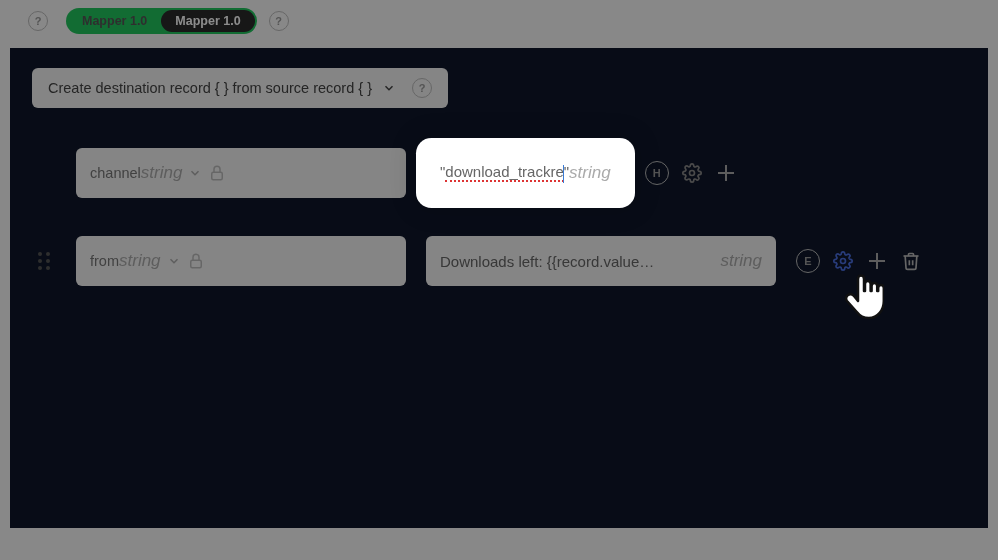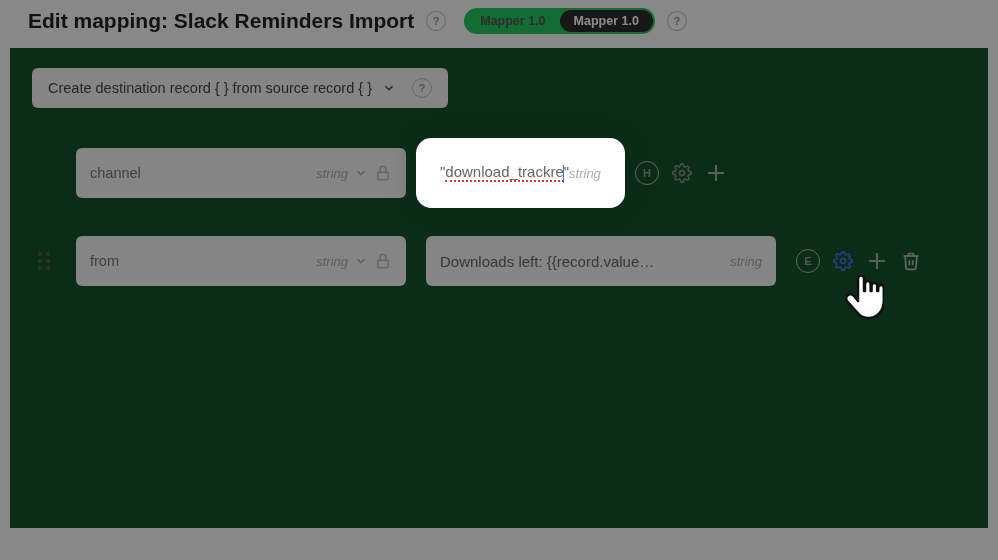--- a/index.html
+++ b/index.html
@@ -33,21 +33,21 @@
   .mapper-btn.active { background: #2a2a2a; color: #fff; }
 
   .help-circle {
     width: 20px; height: 20px; border-radius: 50%;
     border: 1.5px solid #bbb; color: #999;
     display: inline-flex; align-items: center; justify-content: center;
     font-size: 11px; font-weight: 600;
   }
 
   .content-area {
-    background: #14532d; margin: 0 10px; padding: 20px 22px;
+    background: #0f172a; margin: 0 10px; padding: 20px 22px;
     min-height: 480px;
   }
 
   .dest-bar {
     display: inline-flex; align-items: center; gap: 10px;
     background: #f2f2f2; border-radius: 6px;
     padding: 10px 16px; font-size: 14.5px; color: #444;
     cursor: pointer;
   }
 
@@ -60,27 +60,27 @@
   }
 
   .drag-handle {
     width: 24px; display: flex; justify-content: center;
     color: #555; cursor: grab;
   }
   .drag-placeholder { width: 24px; }
 
   .field-box {
     flex: 0 0 330px;
-    display: flex; align-items: center; justify-content: space-between;
+    display: flex; align-items: center; 
     background: #f2f2f2; border-radius: 6px;
     padding: 12px 14px; height: 50px;
   }
   .field-name { font-size: 14.5px; color: #777; }
   .type-tag {
-    font-size: 13px; font-style: italic; color: #aaa;
+    font-size: 17px; font-style: italic; color: #aaa;
     display: inline-flex; align-items: center; gap: 4px;
   }
 
   .value-box {
     flex: 0 0 350px;
     display: flex; align-items: center; justify-content: space-between;
     background: #f2f2f2; border-radius: 6px;
     padding: 12px 14px; height: 50px;
     position: relative;
   }
@@ -131,21 +131,20 @@
     z-index: 20;
     width: 42px; height: 52px;
     left: 842px; top: 273px;
     pointer-events: none;
   }
 </style>
 </head>
 <body>
 
 <div class="header">
-  <span class="header-title">Edit mapping: Slack Reminders Import</span>
   <span class="help-circle">?</span>
   <span class="mapper-toggle">
     <span class="mapper-btn">Mapper 1.0</span>
     <span class="mapper-btn active">Mapper 1.0</span>
   </span>
   <span class="help-circle">?</span>
 </div>
 
 <div class="content-area">
 

